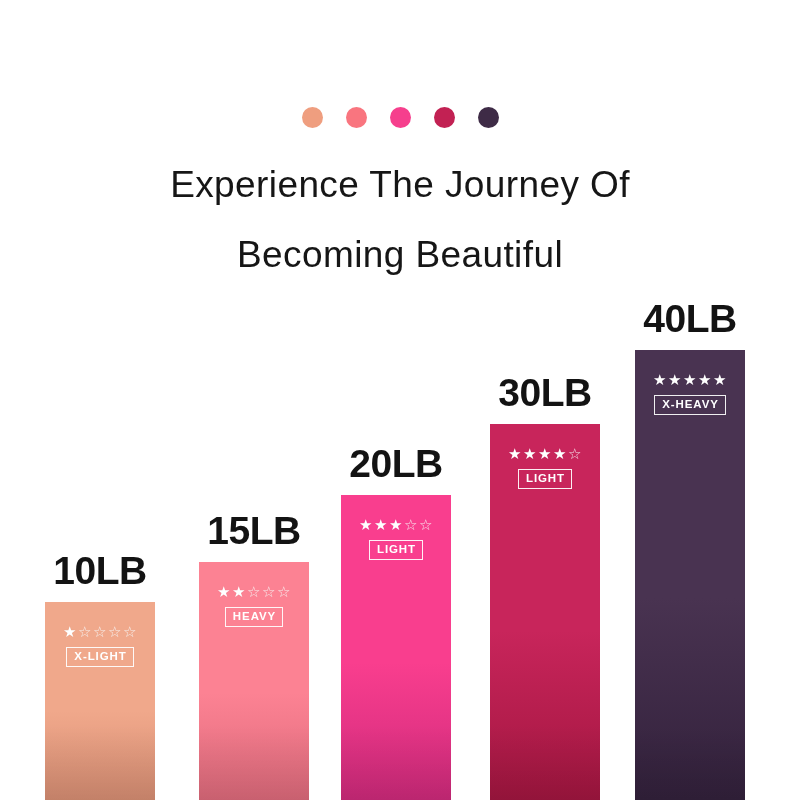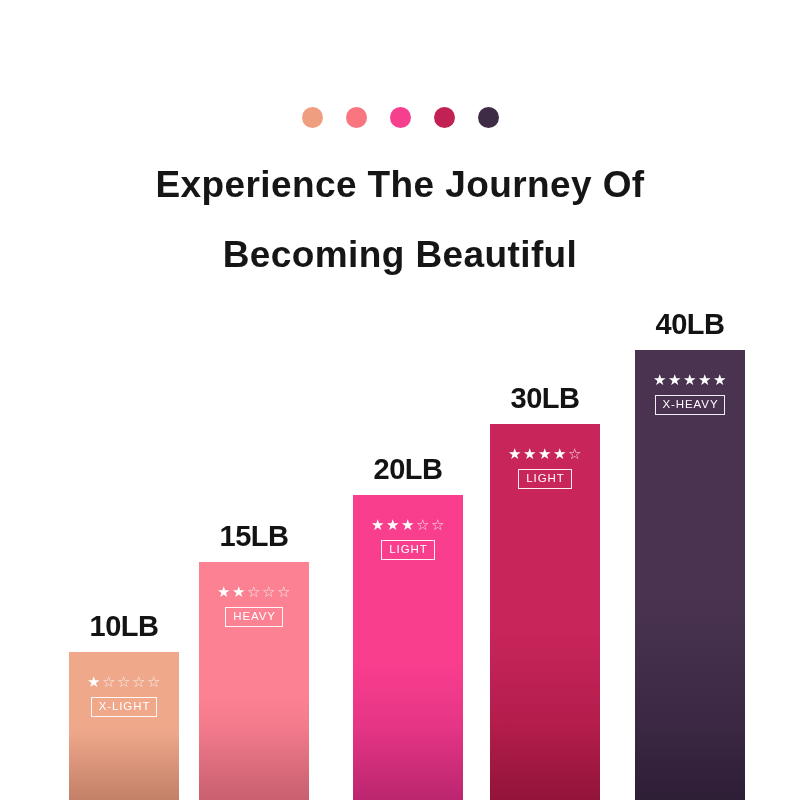--- a/index.html
+++ b/index.html
@@ -28,21 +28,21 @@
     gap:23px;
   }
   .dot { width:21px; height:21px; border-radius:50%; }
 
   
   .headline {
     position:absolute;
     top:150px; left:0; right:0;
     text-align:center;
     font-size:37px;
-    font-weight:700;
+    font-weight:400;
     line-height:1.88;
     letter-spacing:0.4px;
     color:#161616;
     font-family:"Liberation Sans", sans-serif;
   }
   .headline .line { display:block; }
 
   
   .chart {
     position:absolute;
@@ -71,21 +71,21 @@
     background:linear-gradient(to bottom, rgba(0,0,0,0) 0%, rgba(0,0,0,0.10) 100%);
     pointer-events:none;
   }
 
   .weight-label {
     position:absolute;
     bottom:100%;
     left:50%;
     transform:translateX(-50%);
     margin-bottom:9px;
-    font-size:29px;
+    font-size:39px;
     font-weight:700;
     color:#131313;
     letter-spacing:-0.5px;
     white-space:nowrap;
     font-family:"Liberation Sans", sans-serif;
   }
 
   .badge-block {
     position:absolute;
     top:22px;
@@ -108,21 +108,21 @@
     text-shadow:0 0 1px rgba(0,0,0,0.10);
   }
   .stars .st { display:inline-block; }
   .stars .st.empty { opacity:0.85; }
 
   .level-box {
     display:inline-block;
     border:1.6px solid rgba(255,255,255,0.92);
     color:#ffffff;
     font-size:11.5px;
-    font-weight:400;
+    font-weight:700;
     letter-spacing:0.9px;
     padding:3px 6px 3px 7px;
     white-space:nowrap;
     line-height:1;
     font-family:"Liberation Sans", sans-serif;
   }
 </style>
 </head>
 <body>
 
@@ -135,21 +135,21 @@
       <span class="dot" style="background: rgb(194, 33, 83);"></span>
       <span class="dot" style="background: rgb(62, 43, 70);"></span>
     </div>
 
   <div class="headline" style="color: rgb(22, 22, 22);">
     <span class="line">Experience The Journey Of</span>
     <span class="line">Becoming Beautiful</span>
   </div>
 
   <div class="chart">
-      <div class="bar-group" style="left: 69px; width: 110px; height: 148px;">
+      <div class="bar-group" style="left: 45px; width: 110px; height: 198px;">
         <div class="weight-label">10LB</div>
         <div class="bar" style="background: linear-gradient(rgb(240, 168, 139) 0%, rgb(240, 168, 139) 55%, rgb(217, 143, 116) 100%);">
           <div class="badge-block"><div class="stars">
               <span class="st">★</span>
               <span class="st empty">☆</span>
               <span class="st empty">☆</span>
               <span class="st empty">☆</span>
               <span class="st empty">☆</span>
             </div><div class="level-box">X-LIGHT</div></div>
         </div>
@@ -159,21 +159,21 @@
         <div class="bar" style="background: linear-gradient(rgb(252, 130, 147) 0%, rgb(252, 130, 147) 55%, rgb(223, 107, 124) 100%);">
           <div class="badge-block"><div class="stars">
               <span class="st">★</span>
               <span class="st">★</span>
               <span class="st empty">☆</span>
               <span class="st empty">☆</span>
               <span class="st empty">☆</span>
             </div><div class="level-box">HEAVY</div></div>
         </div>
       </div>
-      <div class="bar-group" style="left: 353px; width: 110px; height: 305px;">
+      <div class="bar-group" style="left: 341px; width: 110px; height: 305px;">
         <div class="weight-label">20LB</div>
         <div class="bar" style="background: linear-gradient(rgb(249, 62, 142) 0%, rgb(249, 62, 142) 55%, rgb(208, 42, 124) 100%);">
           <div class="badge-block"><div class="stars">
               <span class="st">★</span>
               <span class="st">★</span>
               <span class="st">★</span>
               <span class="st empty">☆</span>
               <span class="st empty">☆</span>
             </div><div class="level-box">LIGHT</div></div>
         </div>

